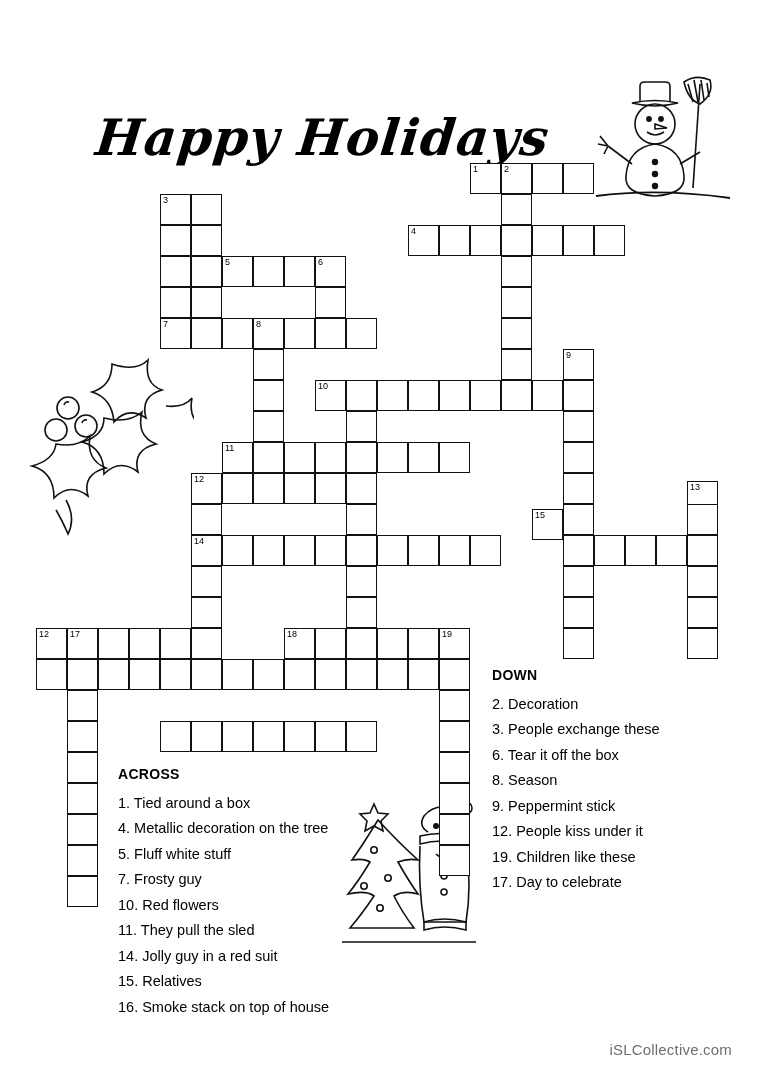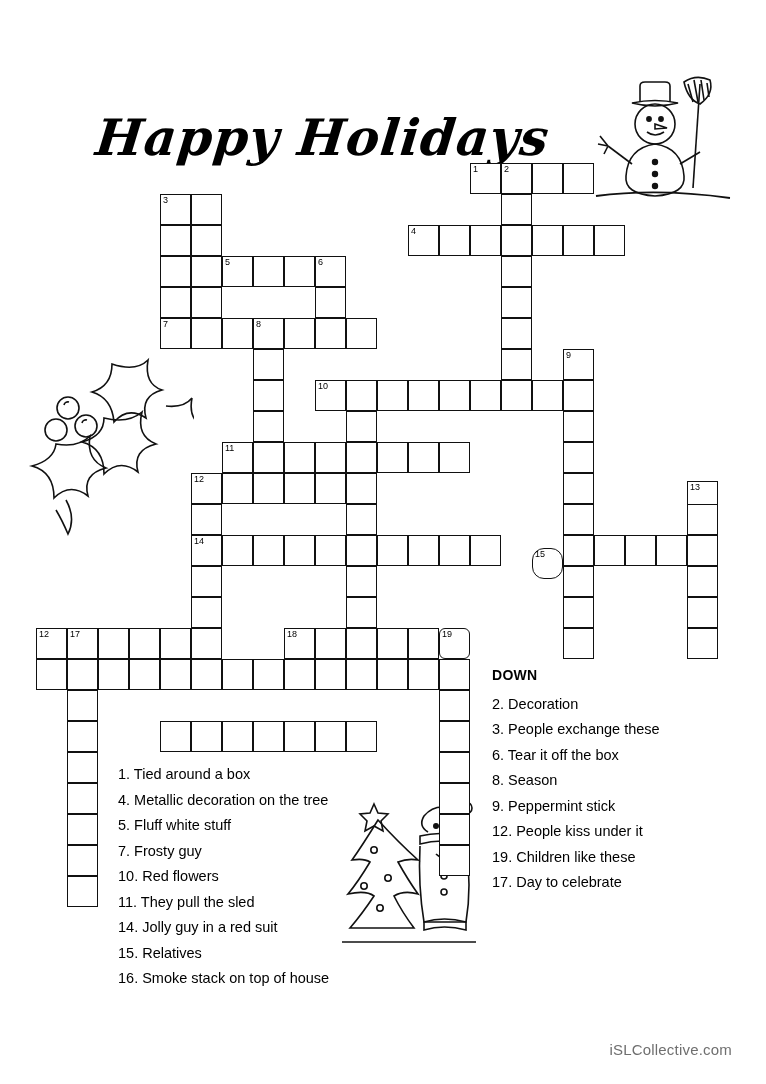--- a/index.html
+++ b/index.html
@@ -284,21 +284,21 @@
       </div>
       <div class="cell" style="left: 222px; top: 535px;"></div>
       <div class="cell" style="left: 253px; top: 535px;"></div>
       <div class="cell" style="left: 284px; top: 535px;"></div>
       <div class="cell" style="left: 315px; top: 535px;"></div>
       <div class="cell" style="left: 346px; top: 535px;"></div>
       <div class="cell" style="left: 377px; top: 535px;"></div>
       <div class="cell" style="left: 408px; top: 535px;"></div>
       <div class="cell" style="left: 439px; top: 535px;"></div>
       <div class="cell" style="left: 470px; top: 535px;"></div>
-      <div class="cell" style="left: 532px; top: 548px; border-radius: 12px;">
+      <div class="cell" style="left: 532px; top: 509px;">
         <span class="num">15</span>
       </div>
       <div class="cell" style="left: 563px; top: 535px;"></div>
       <div class="cell" style="left: 594px; top: 535px;"></div>
       <div class="cell" style="left: 625px; top: 535px;"></div>
       <div class="cell" style="left: 656px; top: 535px;"></div>
       <div class="cell" style="left: 687px; top: 535px;"></div>
       <div class="cell" style="left: 191px; top: 566px;"></div>
       <div class="cell" style="left: 346px; top: 566px;"></div>
       <div class="cell" style="left: 563px; top: 566px;"></div>
@@ -319,21 +319,21 @@
       </div>
       <div class="cell" style="left: 98px; top: 628px;"></div>
       <div class="cell" style="left: 129px; top: 628px;"></div>
       <div class="cell" style="left: 160px; top: 628px;"></div>
       <div class="cell" style="left: 284px; top: 628px;">
         <span class="num">18</span>
       </div>
       <div class="cell" style="left: 315px; top: 628px;"></div>
       <div class="cell" style="left: 377px; top: 628px;"></div>
       <div class="cell" style="left: 408px; top: 628px;"></div>
-      <div class="cell" style="left: 439px; top: 628px; border-radius: 6px;">
+      <div class="cell" style="left: 439px; top: 628px;">
         <span class="num">19</span>
       </div>
       <div class="cell" style="left: 36px; top: 659px;"></div>
       <div class="cell" style="left: 67px; top: 659px;"></div>
       <div class="cell" style="left: 98px; top: 659px;"></div>
       <div class="cell" style="left: 129px; top: 659px;"></div>
       <div class="cell" style="left: 160px; top: 659px;"></div>
       <div class="cell" style="left: 191px; top: 659px;"></div>
       <div class="cell" style="left: 222px; top: 659px;"></div>
       <div class="cell" style="left: 253px; top: 659px;"></div>
@@ -362,20 +362,21 @@
       <div class="cell" style="left: 67px; top: 783px;"></div>
       <div class="cell" style="left: 439px; top: 783px;"></div>
       <div class="cell" style="left: 67px; top: 814px;"></div>
       <div class="cell" style="left: 439px; top: 814px;"></div>
       <div class="cell" style="left: 67px; top: 845px;"></div>
       <div class="cell" style="left: 439px; top: 845px;"></div>
       <div class="cell" style="left: 67px; top: 876px;"></div>
     </div>
 
   <div class="cluelist" id="across">
+    <div class="head">ACROSS</div>
     <ol>
       <li>1. Tied around a box</li>
       <li>4. Metallic decoration on the tree</li>
       <li>5. Fluff white stuff</li>
       <li>7. Frosty guy</li>
       <li>10. Red flowers</li>
       <li>11. They pull the sled</li>
       <li>14. Jolly guy in a red suit</li>
       <li>15. Relatives</li>
       <li>16. Smoke stack on top of house</li>

